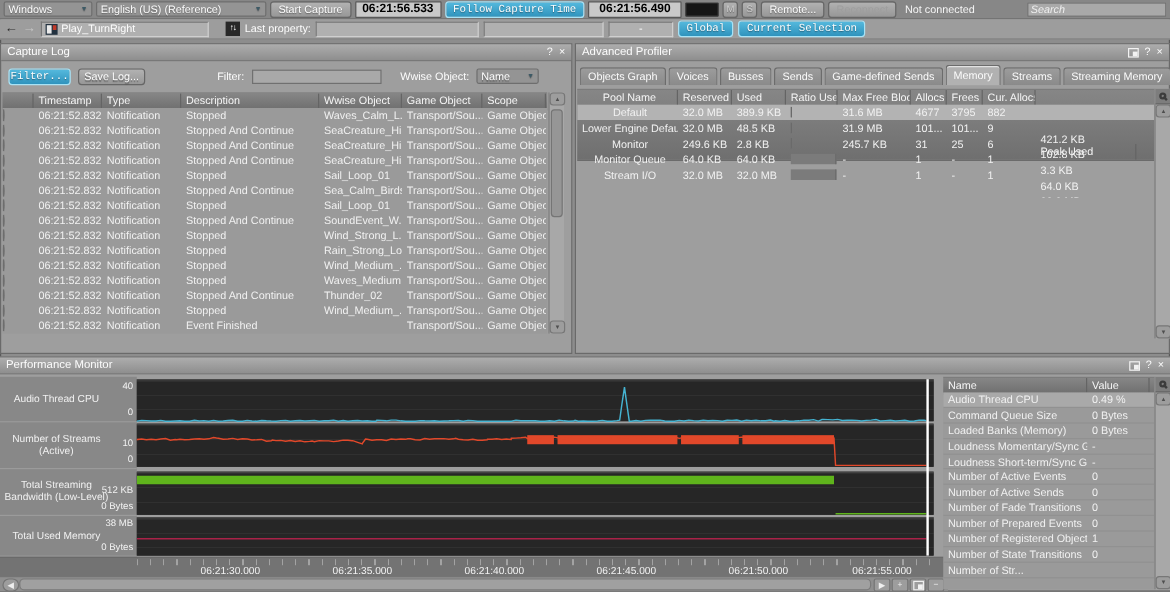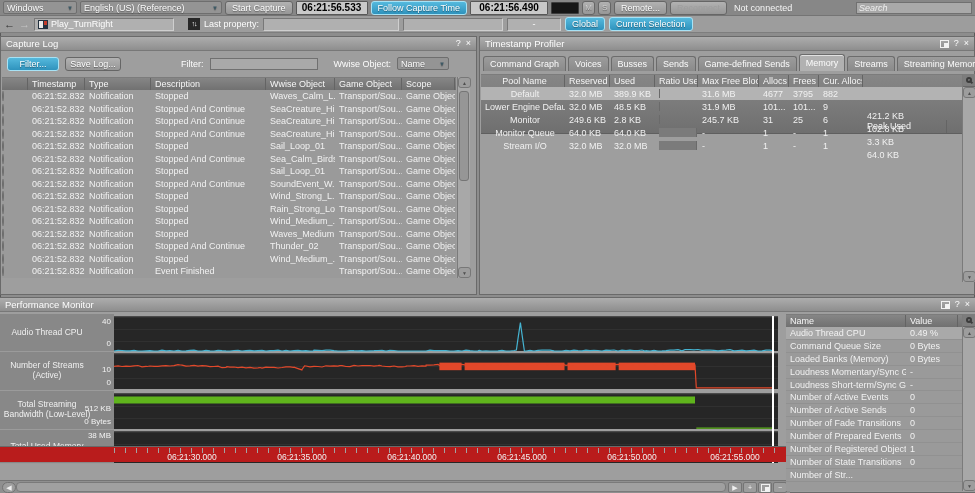--- a/index.html
+++ b/index.html
@@ -12,21 +12,21 @@
        border-bottom:1px solid #747474;display:flex;align-items:center;gap:3px;padding:0 3px;}
   .tb2{position:absolute;left:0;top:16px;width:975px;height:17px;background:#9d9d9d;
        border-bottom:1px solid #7e7e7e;display:flex;align-items:center;gap:4px;padding:0 4px;}
   .dd{height:13px;background:#949494;border:1px solid #6e6e6e;border-radius:2px;
       display:flex;align-items:center;justify-content:space-between;padding:0 3px;
       font-size:9px;color:#fdfdfd;text-shadow:0 1px 1px rgba(0,0,0,.35);}
   .dd .chev{font-size:6px;color:#3d5a66;line-height:1;}
   .btn{height:14px;background:linear-gradient(#b2b2b2,#979797);border:1px solid #666;
        border-radius:3px;display:inline-flex;align-items:center;justify-content:center;
        padding:0 6px;font-size:9px;color:#fdfdfd;text-shadow:0 1px 1px rgba(0,0,0,.4);white-space:nowrap;}
-  .btn.blue{background:linear-gradient(#55b9dd,#2f93bd);border-color:#a7e2f5;}
+  .btn.blue{background:linear-gradient(#55b9dd,#2f93bd);border-color:#a7e2f5;font-family:Liberation Mono, monospace;}
   .btn.dis{color:#9e9e9e;text-shadow:none;}
   .btn.sq{width:13px;padding:0;font-size:8px;color:#cfcfcf;}
   .timebox{height:14px;min-width:72px;background:#c9c9c9;border:1px solid #585858;
        border-radius:1px;color:#000;font-weight:bold;font-size:10px;display:flex;
        align-items:center;justify-content:center;padding:0 4px;}
   .meter{width:28px;height:12px;background:#161616;border:1px solid #3d3d3d;border-radius:1px;}
   .statustxt{font-size:9px;color:#f5f5f5;margin-left:4px;white-space:nowrap;}
   .spacer{flex:1;}
   .search{width:116px;height:12px;background:#a9a9a9;border:1px solid #707070;
        font-size:9px;font-style:italic;color:#efefef;outline:none;
@@ -85,21 +85,21 @@
   
   .perf-label-row{position:absolute;left:0;width:114px;border-bottom:1px solid #9b9b9b;
        background:#888;color:#f0f0f0;}
   .perf-label{position:absolute;left:2px;right:22px;top:0;bottom:0;display:flex;
        align-items:center;justify-content:center;text-align:center;font-size:8.5px;line-height:1.15;}
   .ax{position:absolute;right:3px;font-size:8px;color:#f2f2f2;white-space:nowrap;}
   .strip{position:absolute;left:114px;width:664px;background:#262626;
        background-image:repeating-linear-gradient(180deg,#303030 0 1px,#262626 1px 12px);
        border-top:1px solid #4a4a4a;}
   .cursorline{position:absolute;width:2px;background:#fff;}
-  .tline{position:absolute;left:0;top:148px;width:790px;height:16px;background:#b91c1c;border-top:1px solid #6a6a6a;}
+  .tline{position:absolute;left:0;top:166px;width:790px;height:16px;background:#737373;border-top:1px solid #6a6a6a;}
   .ticks{position:absolute;left:114px;top:1px;width:664px;height:5px;
        background:repeating-linear-gradient(90deg,#a3a3a3 0 1px,transparent 1px 11px);}
   .tlabel{position:absolute;top:5px;width:70px;text-align:center;font-size:8.5px;color:#f2f2f2;}
   .hscroll{position:absolute;left:0;top:182px;width:790px;height:13px;background:#8f8f8f;
        border-top:1px solid #747474;}
   .hthumb{position:absolute;left:16px;top:1px;width:710px;height:10px;background:#a0a0a0;
        border:1px solid #7a7a7a;border-radius:4px;}
   .hctl{position:absolute;top:1px;display:flex;gap:1px;}
   .hbtn{width:14px;height:11px;background:#9d9d9d;border:1px solid #747474;border-radius:2px;
        font-size:7px;color:#efefef;display:flex;align-items:center;justify-content:center;}
@@ -324,29 +324,29 @@
       </div>
     <div class="scrollcol" style="left:456px;top:40px;height:201px">
       <div class="sbtn">▲</div>
       <div class="sthumb" style="top:14px;height:90px"></div>
       <div class="sbtn" style="position:absolute;bottom:0">▼</div>
     </div>
   </section>
 
   <section class="panel" style="left:479px;top:36px;width:496px;height:259px">
     <div class="titlebar">
-      <span>Timestamp Profiler</span>
+      <span>Advanced Profiler</span>
       <span class="tbicons">
         <span class="ic-layout"></span>
         <span class="tbico">?</span>
         <span class="tbico">×</span>
       </span>
     </div>
     <div class="tabs">
-        <span class="tab">Command Graph</span>
+        <span class="tab">Objects Graph</span>
         <span class="tab">Voices</span>
         <span class="tab">Busses</span>
         <span class="tab">Sends</span>
         <span class="tab">Game-defined Sends</span>
         <span class="tab active">Memory</span>
         <span class="tab">Streams</span>
         <span class="tab">Streaming Memory</span>
         <span class="tab">Plug-ins</span>
       </div>
     <div class="thead" style="position:absolute;left:1px;top:37px;width:481px">

